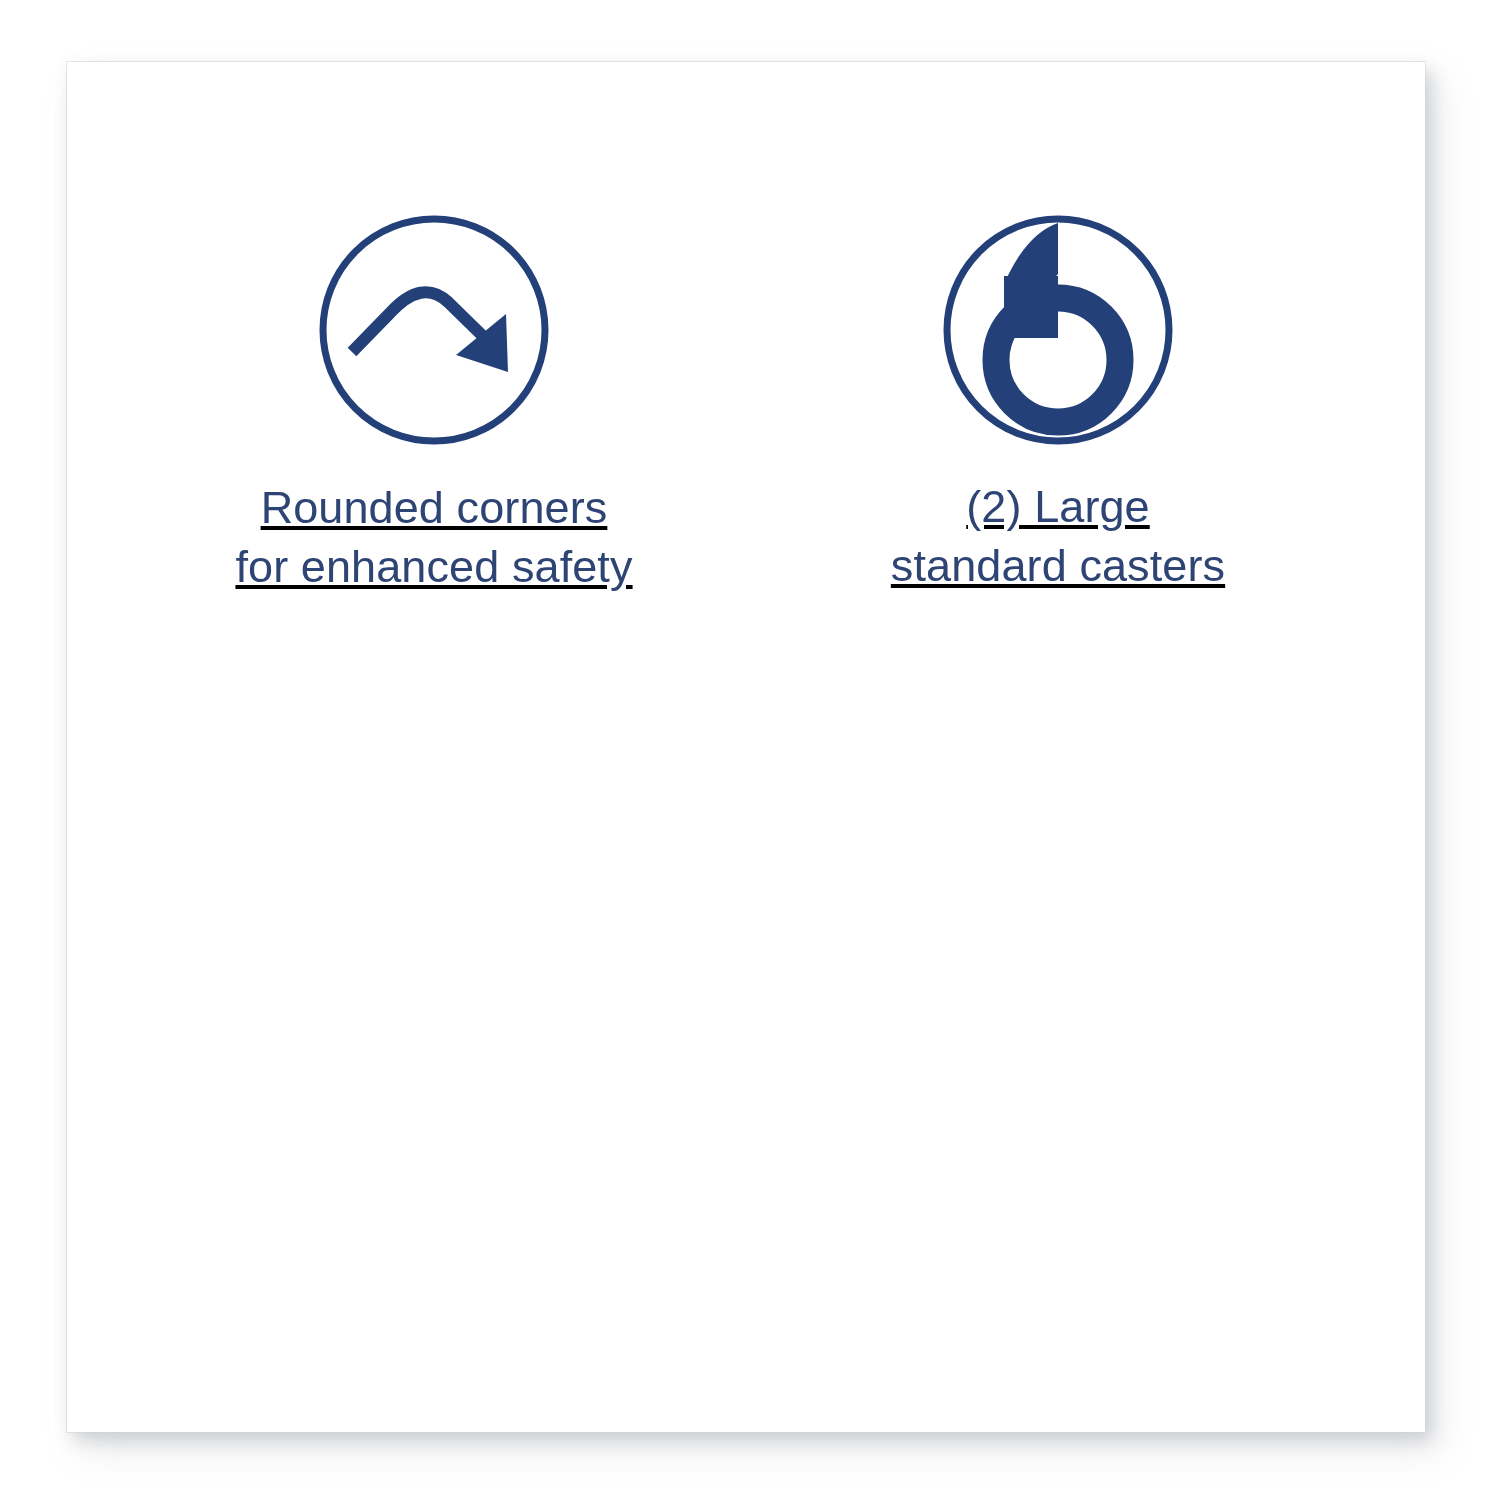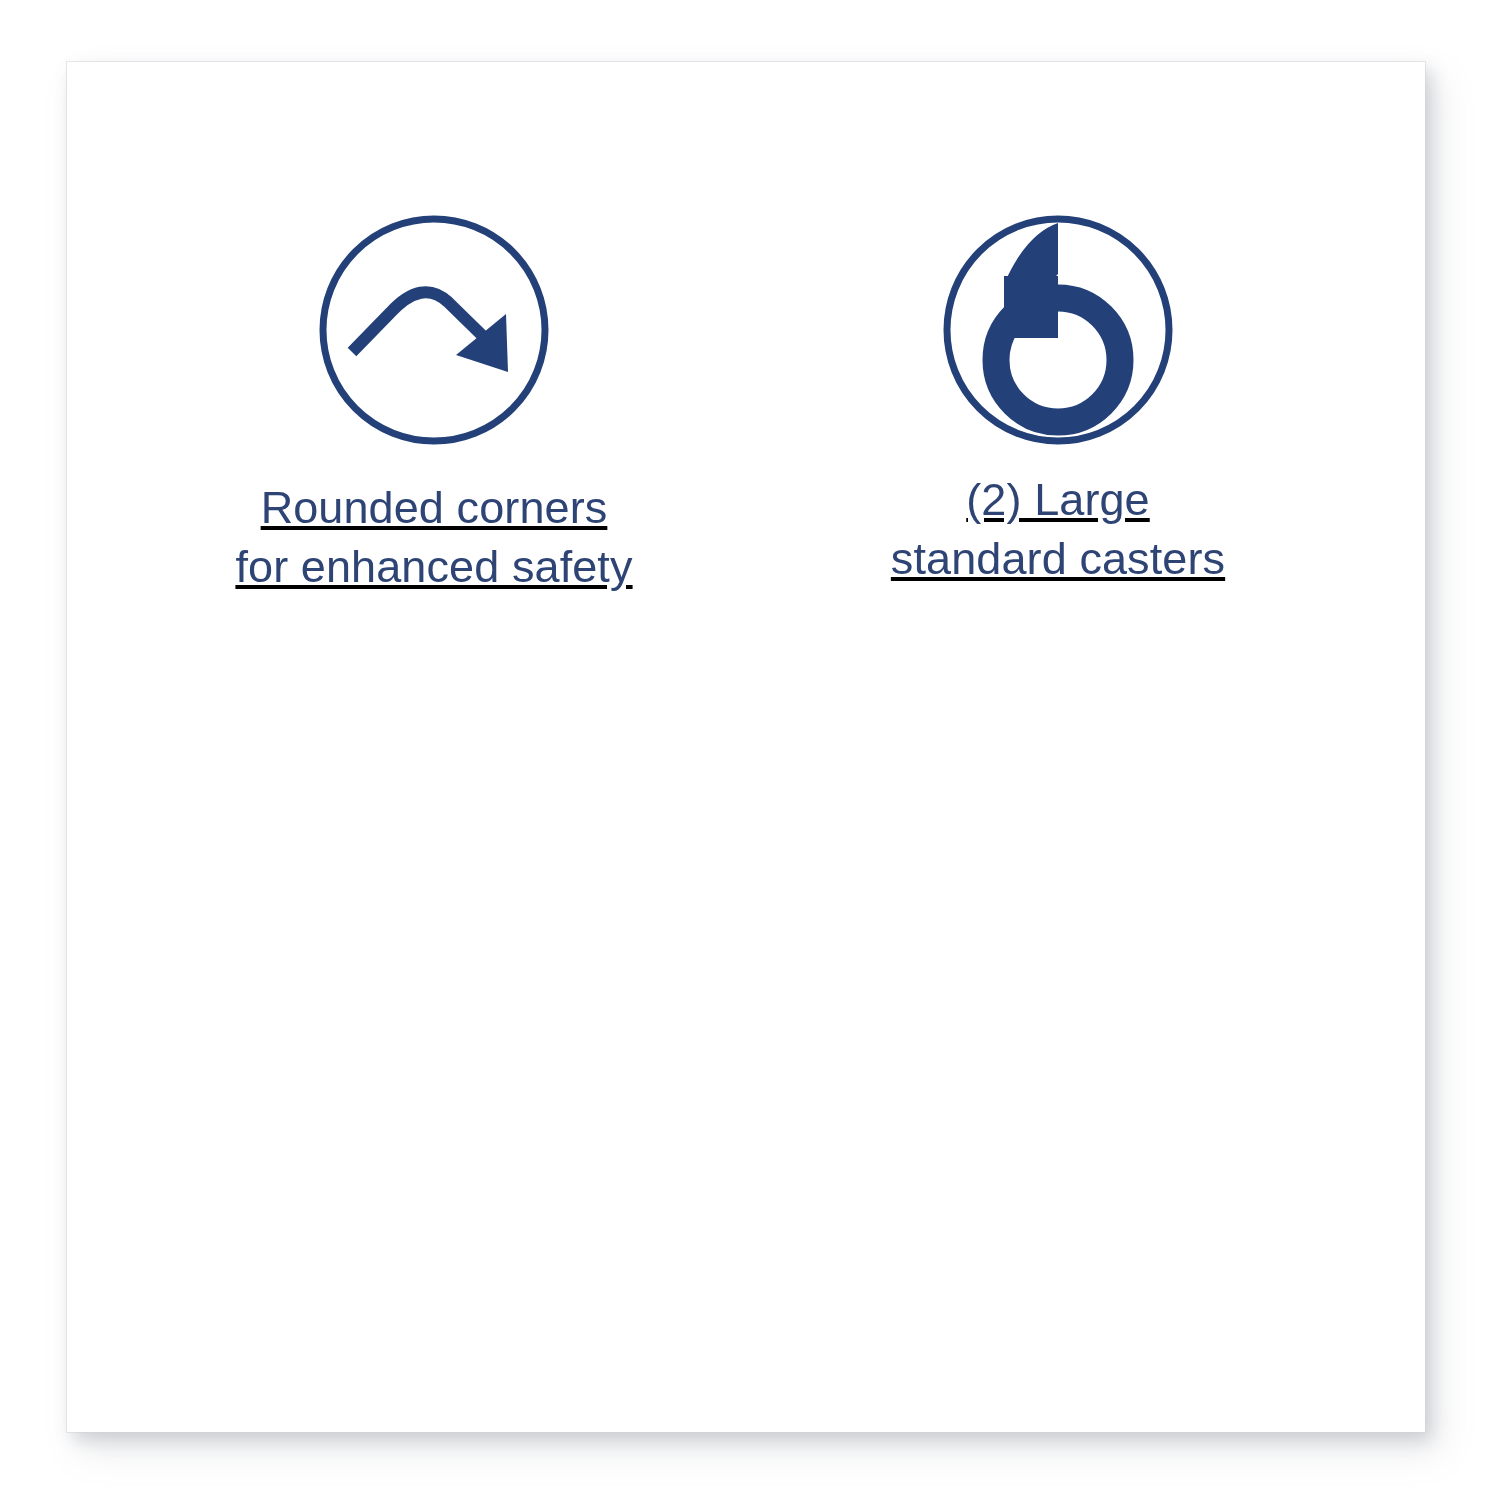--- a/index.html
+++ b/index.html
@@ -66,21 +66,21 @@
     text-align: center;
     color: #2e4474;
     font-size: 45px;
     line-height: 1.32;
     font-weight: 400;
     letter-spacing: 0.1px;
     white-space: pre-line;
   }
 
   .row-2 .feature-caption {
-    margin-top: 22px;
+    margin-top: 29px;
   }
 </style>
 </head>
 <body>
 
 <div id="stage">
   <div id="card">
     <div id="grid">
 
       <div class="feature row-1">

